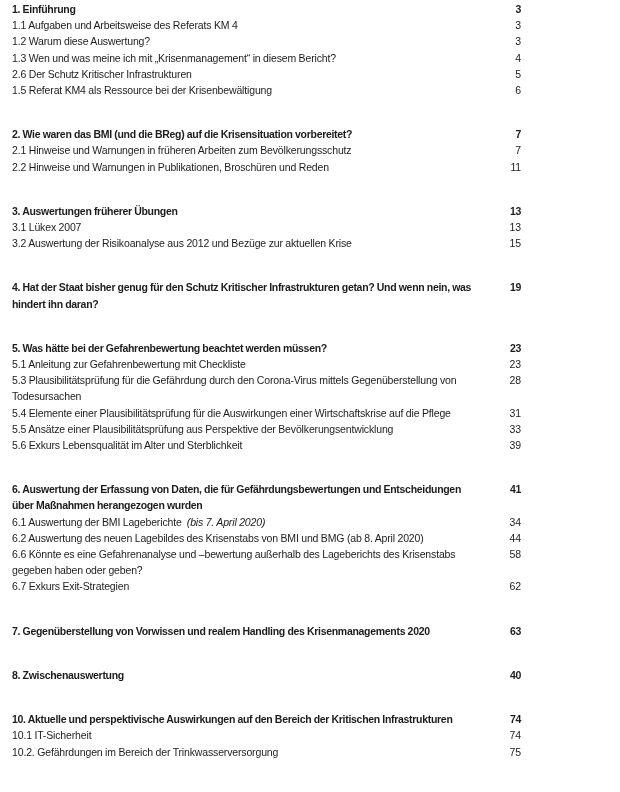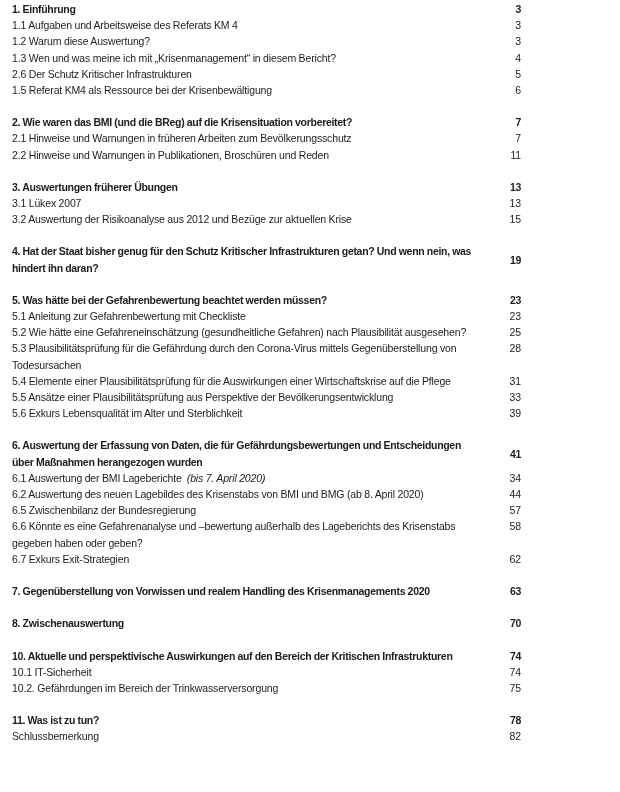--- a/index.html
+++ b/index.html
@@ -24,22 +24,21 @@
     align-items: flex-start;
     font-size: 10.5px;
     line-height: 16.2px;
     letter-spacing: -0.15px;
   }
   .toc-row.bold {
     font-weight: bold;
     letter-spacing: -0.3px;
   }
   .toc-row.gap {
-    margin-top: 16px;
-    align-items: center;
+    margin-top: 28px;
   }
   .toc-label-wrap {
     flex: 1 1 auto;
     padding-right: 19px;
     white-space: pre-wrap;
     word-spacing: -0.2px;
   }
   .toc-page {
     flex: 0 0 auto;
     width: 22px;
@@ -107,24 +106,20 @@
   </div>
     <div class="toc-row bold gap">
     <span class="toc-label-wrap"><span>5. Was hätte bei der Gefahrenbewertung beachtet werden müssen?</span></span>
     <span class="toc-page">23</span>
   </div>
     <div class="toc-row">
     <span class="toc-label-wrap"><span>5.1 Anleitung zur Gefahrenbewertung mit Checkliste</span></span>
     <span class="toc-page">23</span>
   </div>
     <div class="toc-row">
-    <span class="toc-label-wrap"><span>5.2 Wie hätte eine Gefahreneinschätzung (gesundheitliche Gefahren) nach Plausibilität ausgesehen?</span></span>
-    <span class="toc-page">25</span>
-  </div>
-    <div class="toc-row">
     <span class="toc-label-wrap"><span>5.3 Plausibilitätsprüfung für die Gefährdung durch den Corona-Virus mittels Gegenüberstellung von Todesursachen</span></span>
     <span class="toc-page">28</span>
   </div>
     <div class="toc-row">
     <span class="toc-label-wrap"><span>5.4 Elemente einer Plausibilitätsprüfung für die Auswirkungen einer Wirtschaftskrise auf die Pflege</span></span>
     <span class="toc-page">31</span>
   </div>
     <div class="toc-row">
     <span class="toc-label-wrap"><span>5.5 Ansätze einer Plausibilitätsprüfung aus Perspektive der Bevölkerungsentwicklung</span></span>
     <span class="toc-page">33</span>
@@ -139,38 +134,34 @@
   </div>
     <div class="toc-row">
     <span class="toc-label-wrap"><span>6.1 Auswertung der BMI Lageberichte </span><span class="italic"> (bis 7. April 2020)</span></span>
     <span class="toc-page">34</span>
   </div>
     <div class="toc-row">
     <span class="toc-label-wrap"><span>6.2 Auswertung des neuen Lagebildes des Krisenstabs von BMI und BMG (ab 8. April 2020)</span></span>
     <span class="toc-page">44</span>
   </div>
     <div class="toc-row">
-    <span class="toc-label-wrap"><span>6.5 Zwischenbilanz der Bundesregierung</span></span>
-    <span class="toc-page">57</span>
-  </div>
-    <div class="toc-row">
     <span class="toc-label-wrap"><span>6.6 Könnte es eine Gefahrenanalyse und –bewertung außerhalb des Lageberichts des Krisenstabs gegeben haben oder geben?</span></span>
     <span class="toc-page">58</span>
   </div>
     <div class="toc-row">
     <span class="toc-label-wrap"><span>6.7 Exkurs Exit-Strategien</span></span>
     <span class="toc-page">62</span>
   </div>
     <div class="toc-row bold gap">
     <span class="toc-label-wrap"><span>7. Gegenüberstellung von Vorwissen und realem Handling des Krisenmanagements 2020</span></span>
     <span class="toc-page">63</span>
   </div>
     <div class="toc-row bold gap">
     <span class="toc-label-wrap"><span>8. Zwischenauswertung</span></span>
-    <span class="toc-page">70</span>
+    <span class="toc-page">40</span>
   </div>
     <div class="toc-row bold gap">
     <span class="toc-label-wrap"><span>10. Aktuelle und perspektivische Auswirkungen auf den Bereich der Kritischen Infrastrukturen</span></span>
     <span class="toc-page">74</span>
   </div>
     <div class="toc-row">
     <span class="toc-label-wrap"><span>10.1 IT-Sicherheit</span></span>
     <span class="toc-page">74</span>
   </div>
     <div class="toc-row">

